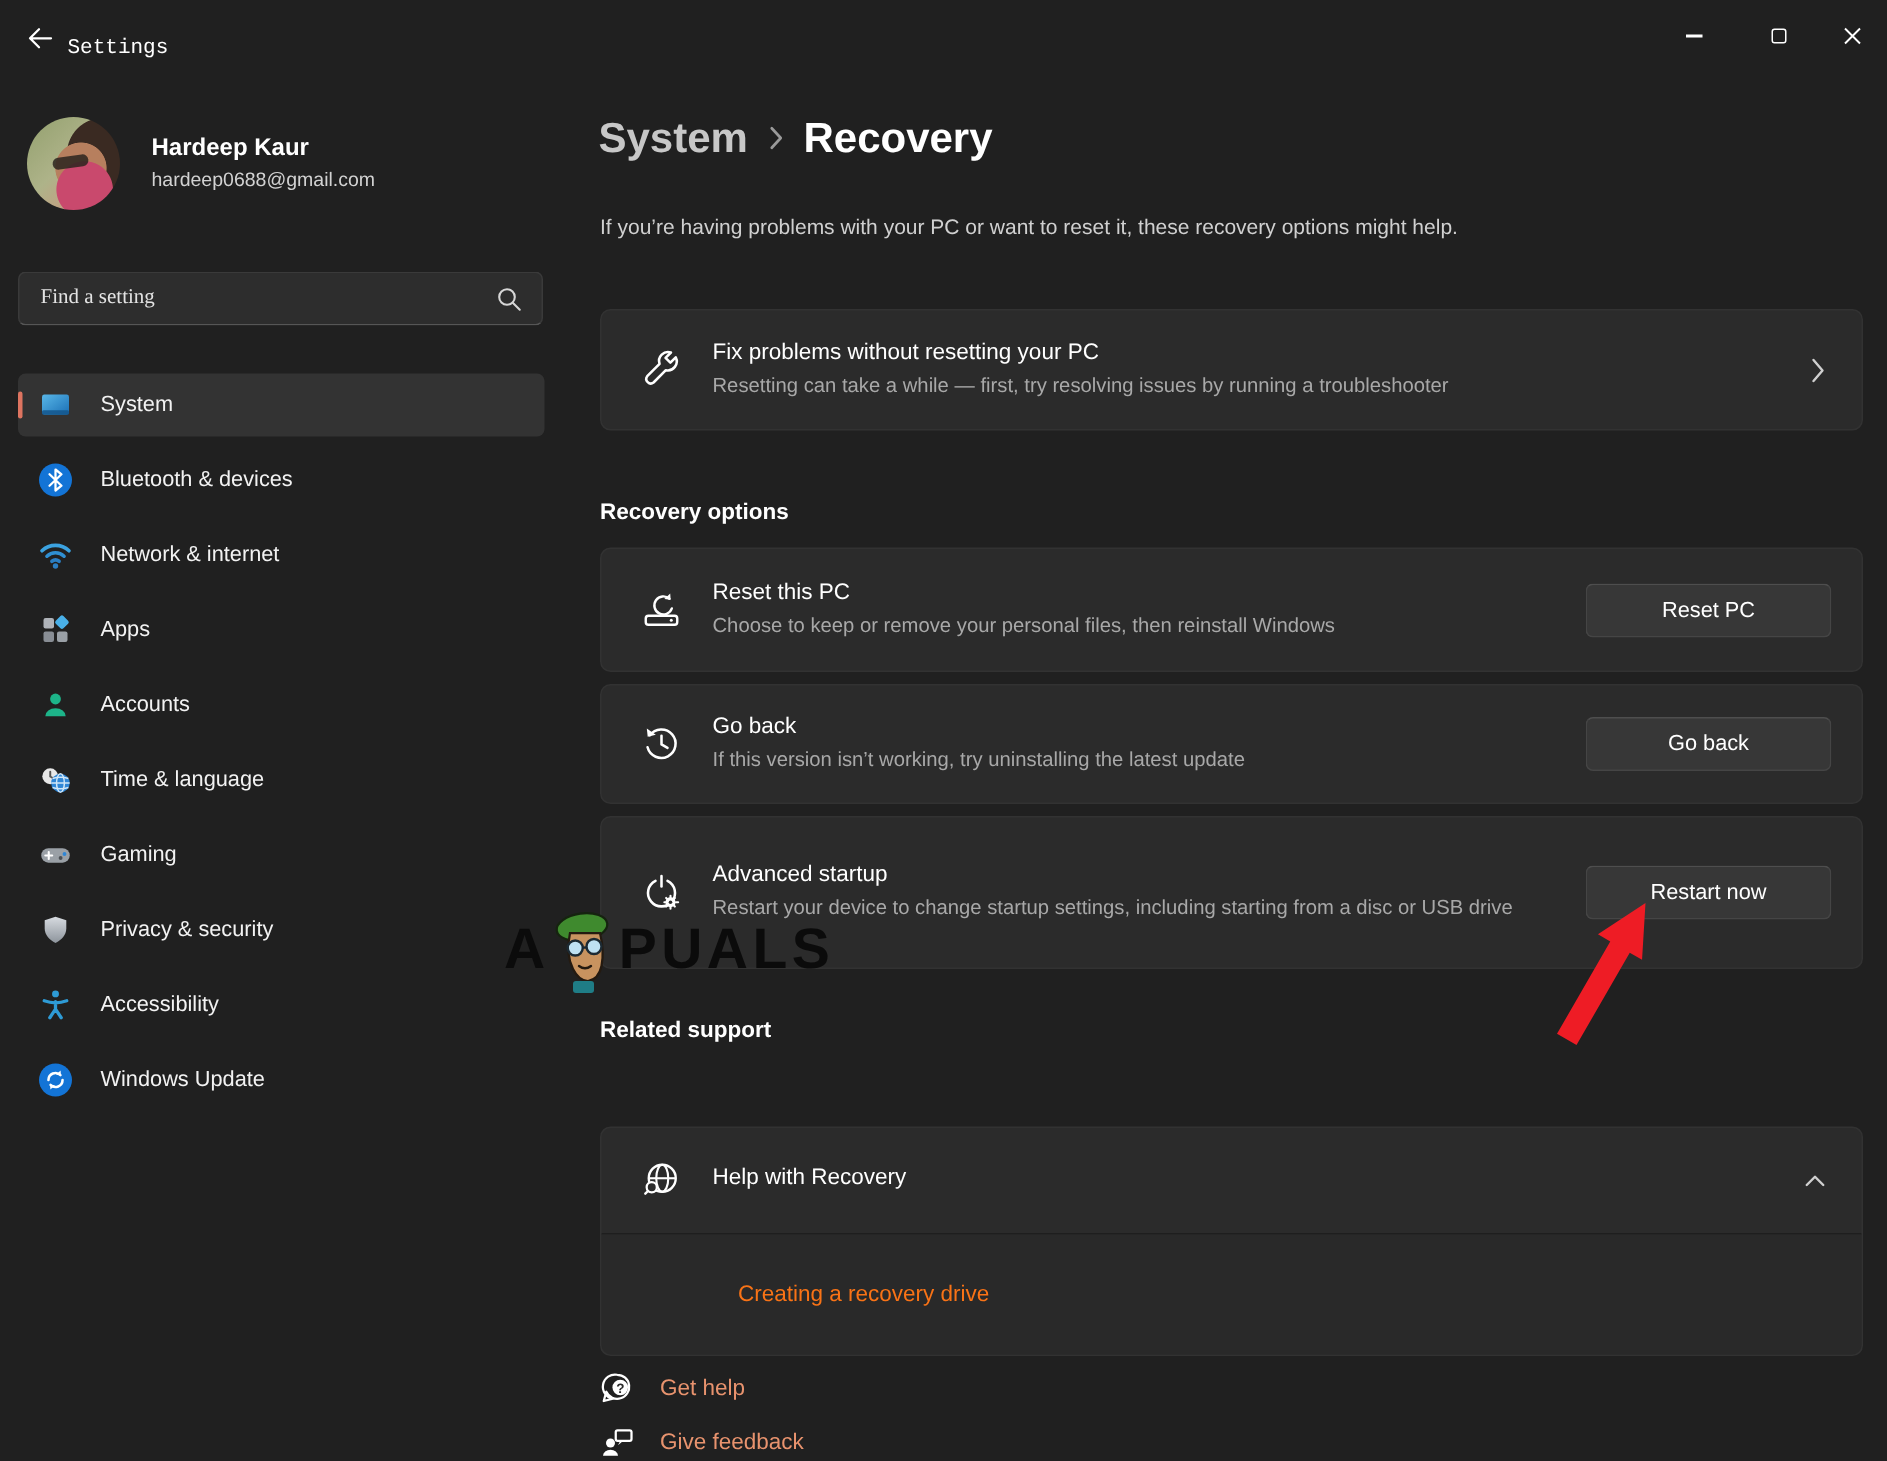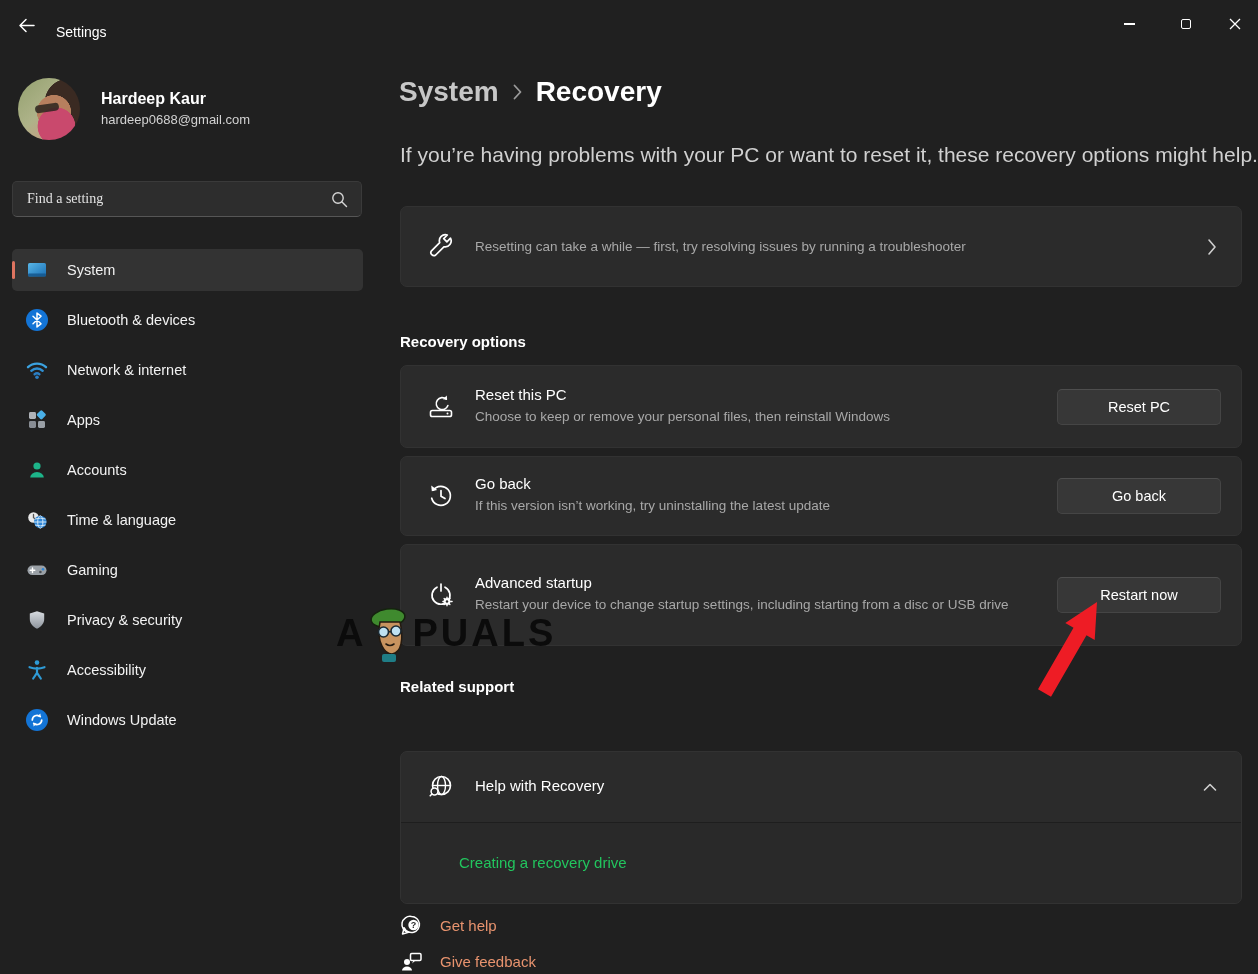--- a/index.html
+++ b/index.html
@@ -6,21 +6,21 @@
   html,body { background:#111; }
   #root{
     position:relative; width:1258px; height:974px; overflow:hidden;
     background:#202020; color:#fff;
     font-family:"Liberation Sans", sans-serif;
   }
   
   .titlebar{ position:absolute; top:0; left:0; width:100%; height:48px; }
   .back-btn{ position:absolute; left:8px; top:10px; width:38px; height:30px;
     display:flex; align-items:center; justify-content:center; border-radius:4px; cursor:pointer;}
-  .app-title{ position:absolute; left:56px; top:24px; font-size:14px; color:#fff; }
+  .app-title{ position:absolute; left:45px; top:24px; font-size:14px; color:#fff;font-family:Liberation Mono, monospace; }
   .winbtn{ position:absolute; top:0; width:46px; height:48px; display:flex; align-items:center; justify-content:center; cursor:pointer;}
   .winbtn.min{ left:1106px; } .winbtn.max{ left:1163px; } .winbtn.close{ left:1212px; }
   .min-glyph{ width:11px; height:1.4px; background:#fff; }
   .max-glyph{ width:10px; height:10px; border:1.4px solid #fff; border-radius:2px; }
   
   .avatar{ position:absolute; left:18px; top:78px; width:62px; height:62px; border-radius:50%;
     background:
       radial-gradient(circle at 62% 78%, #c9496d 0 30%, transparent 31%),
       radial-gradient(circle at 58% 55%, #b77f5e 0 34%, transparent 35%),
       radial-gradient(circle at 82% 40%, #3a2a22 0 38%, transparent 39%),
@@ -42,39 +42,39 @@
     display:flex; align-items:center; padding-left:13px; cursor:pointer;}
   .nav-item.selected{ background:#333333; }
   .nav-item.selected::before{ content:""; position:absolute; left:0px; top:12px; width:3px; height:18px;
     border-radius:2px; background:#DE7460; }
   .nav-icon{ width:24px; height:24px; margin-right:18px; flex:0 0 auto; }
   .nav-label{ font-size:14.5px; color:#f2f2f2; white-space:nowrap; }
   
   .breadcrumb{ position:absolute; left:399px; top:76px; display:flex; align-items:center; gap:13px; }
   .crumb-parent{ font-size:28px; font-weight:600; color:#c7c7c7; }
   .crumb-current{ font-size:28px; font-weight:600; color:#ffffff; }
-  .page-desc{ position:absolute; left:400px; top:143px; font-size:21px; color:#d0d0d0; }
+  .page-desc{ position:absolute; left:400px; top:143px; font-size:14px; color:#d0d0d0; }
   .card{ position:absolute; left:400px; width:842px; background:#2b2b2b;
     border:1px solid #323232; border-radius:7px; }
   .card-inner{ position:relative; width:100%; height:100%; display:flex; align-items:center; }
   .row-icon{ position:absolute; left:25px; top:50%; transform:translateY(-50%); width:30px; height:30px; }
   .row-text{ position:absolute; left:74px; top:50%; transform:translateY(-50%); max-width:580px; }
   .row-title{ font-size:15px; color:#ffffff; margin-bottom:4px; }
   .row-sub{ font-size:13.5px; color:#a8a8a8; line-height:1.5; }
   .chev-right, .chev-up{ position:absolute; right:24px; top:50%; transform:translateY(-50%); }
   .section-header{ position:absolute; left:400px; font-size:15px; font-weight:700; color:#fff; }
   .btn{ position:absolute; right:20px; top:50%; transform:translateY(-50%);
     width:164px; height:36px; background:#373737; border:1px solid #454545; border-top-color:#4e4e4e;
     border-radius:5px; color:#fff; font-size:14.5px; font-family:inherit; cursor:pointer;}
   .help-card{ position:absolute; left:400px; top:727px; width:842px; background:#2b2b2b;
     border:1px solid #323232; border-radius:7px;margin-top:24px; }
   .help-header{ position:relative; height:70px; }
   .help-expanded{ position:relative; height:81px; background:#292929; border-top:1px solid #1e1e1e;
     border-radius:0 0 7px 7px; }
-  .help-link{ position:absolute; left:58px; top:31px; font-size:15px; color:#22c55e; cursor:pointer; }
+  .help-link{ position:absolute; left:91px; top:31px; font-size:15px; color:#f97316; cursor:pointer; }
   .footer-link{ position:absolute; display:flex; align-items:center; gap:16px; cursor:pointer; }
   .footer-link .lbl{ font-size:15px; color:#E8936E; }
   
   .watermark{ position:absolute; left:336px; top:604px; z-index:5; display:flex; align-items:flex-end; }
   .wm-letter{ font-size:38px; font-weight:800; letter-spacing:3px; color:#0b0b0b; line-height:58px; }
   .wm-mascot{ margin:0 2px -2px 2px; }
   .red-arrow{ position:absolute; left:1022px; top:594px; z-index:10; pointer-events:none; }
 </style>
 </head>
 <body>
@@ -220,20 +220,21 @@
   </div>
 
   <div class="page-desc">If you’re having problems with your PC or want to reset it, these recovery options might help.</div>
 
   <div class="card" style="top:206px;height:81px;">
     <div class="card-inner">
       <svg class="row-icon" viewBox="0 0 30 30">
         <path d="M24.5 6.2 l-3.6 3.6 -3.2 -3.2 3.6 -3.6 a6 6 0 0 0 -7.6 7.6 L5.5 18.8 a3 3 0 0 0 4.2 4.2 l8.2 -8.2 a6 6 0 0 0 6.6 -8.6 z" stroke="#fff" stroke-width="1.7" fill="none" stroke-linejoin="round"></path>
       </svg>
       <div class="row-text">
+        <div class="row-title">Fix problems without resetting your PC</div>
         <div class="row-sub">Resetting can take a while — first, try resolving issues by running a troubleshooter</div>
       </div>
       <svg class="chev-right" width="10" height="18" viewBox="0 0 10 18">
         <path d="M2 2 L8 9 L2 16" stroke="#cfcfcf" stroke-width="1.6" fill="none" stroke-linecap="round" stroke-linejoin="round"></path>
       </svg>
     </div>
   </div>
 
   <div class="section-header" style="top:333px;">Recovery options</div>
 

